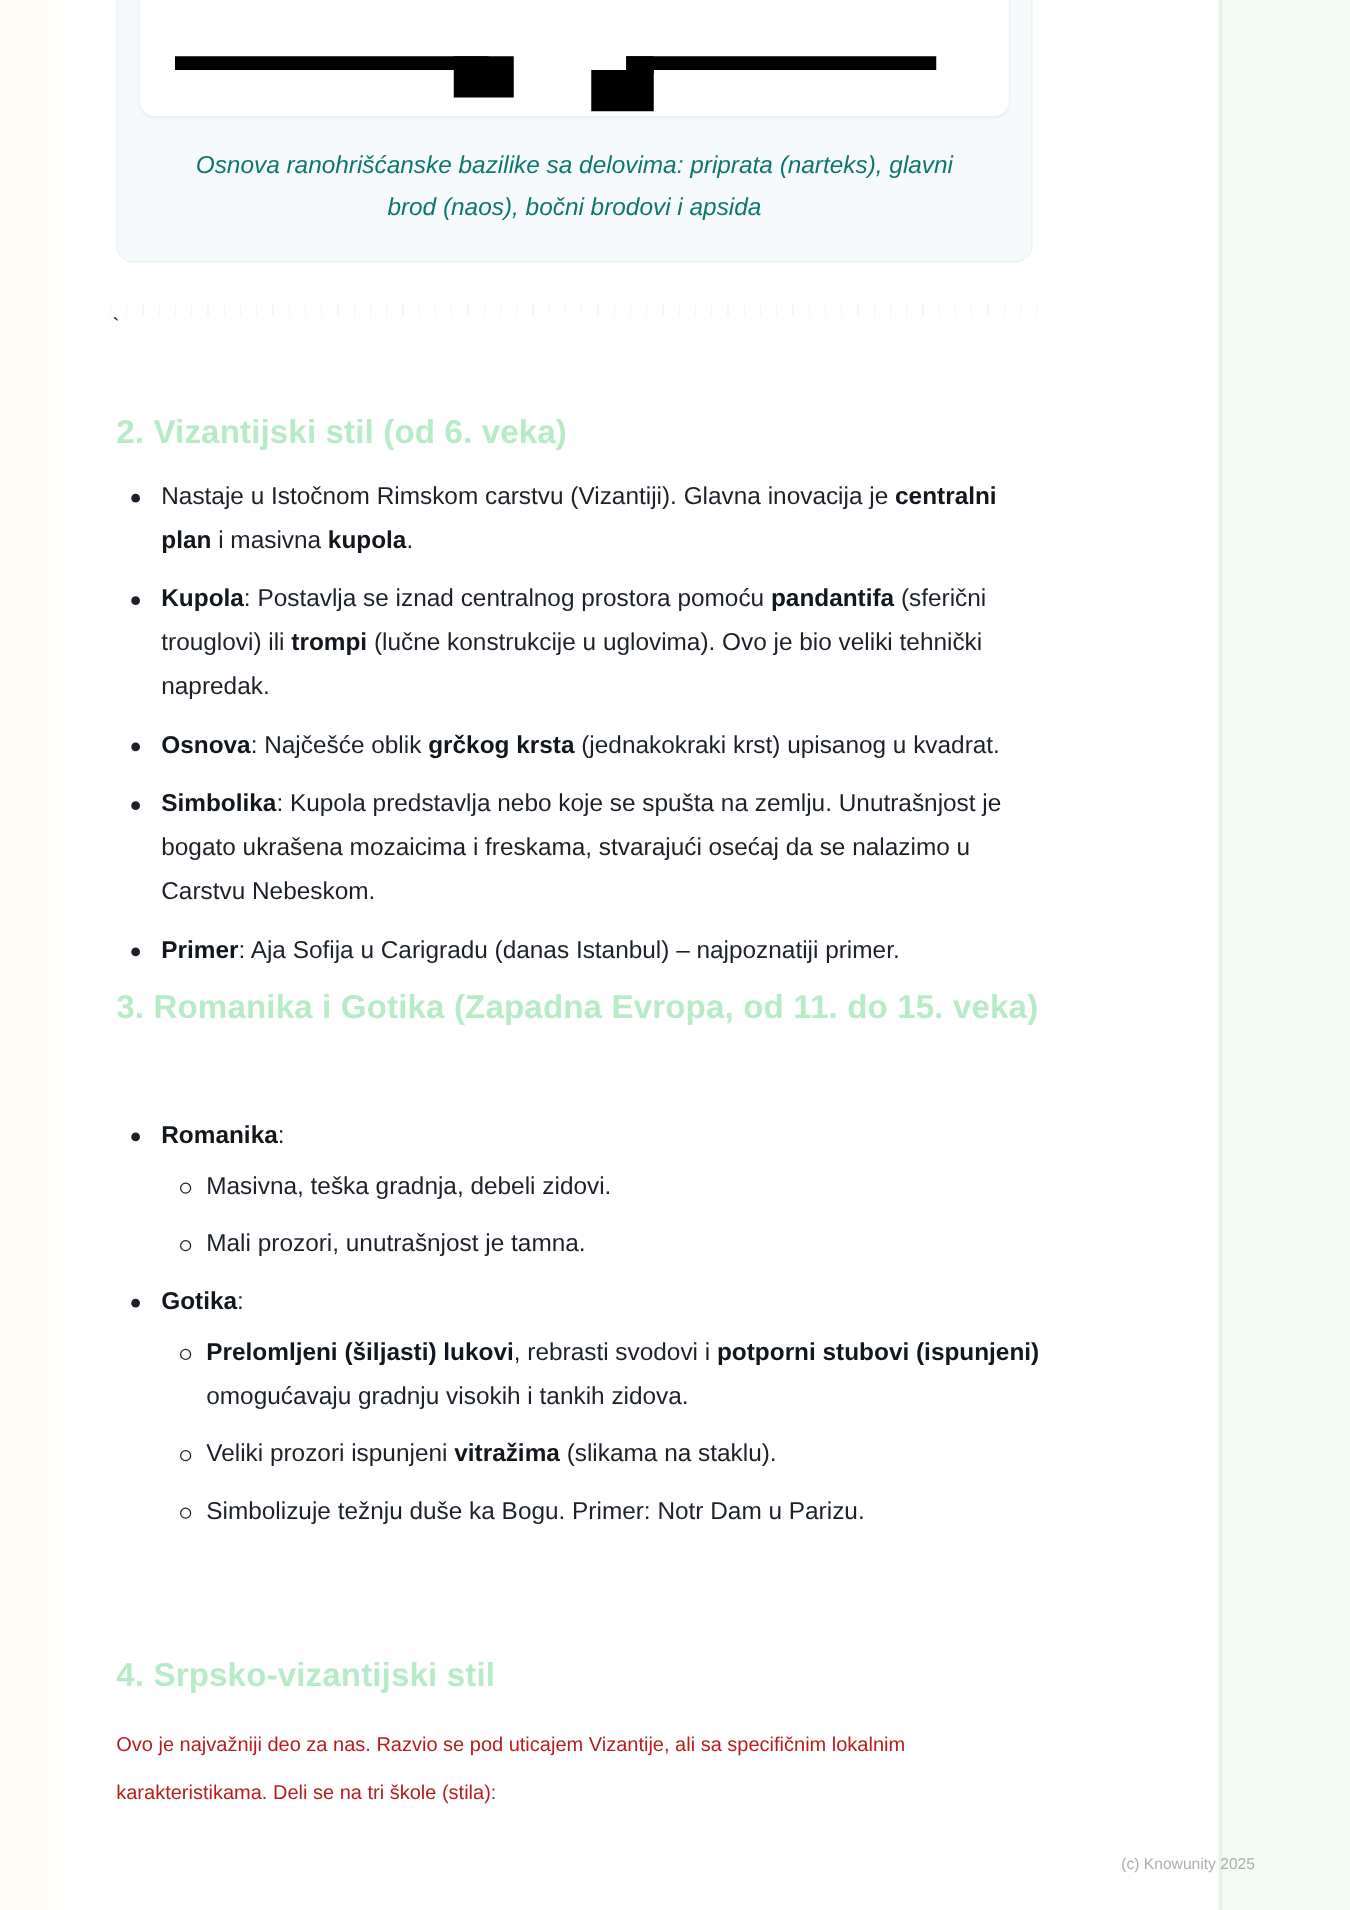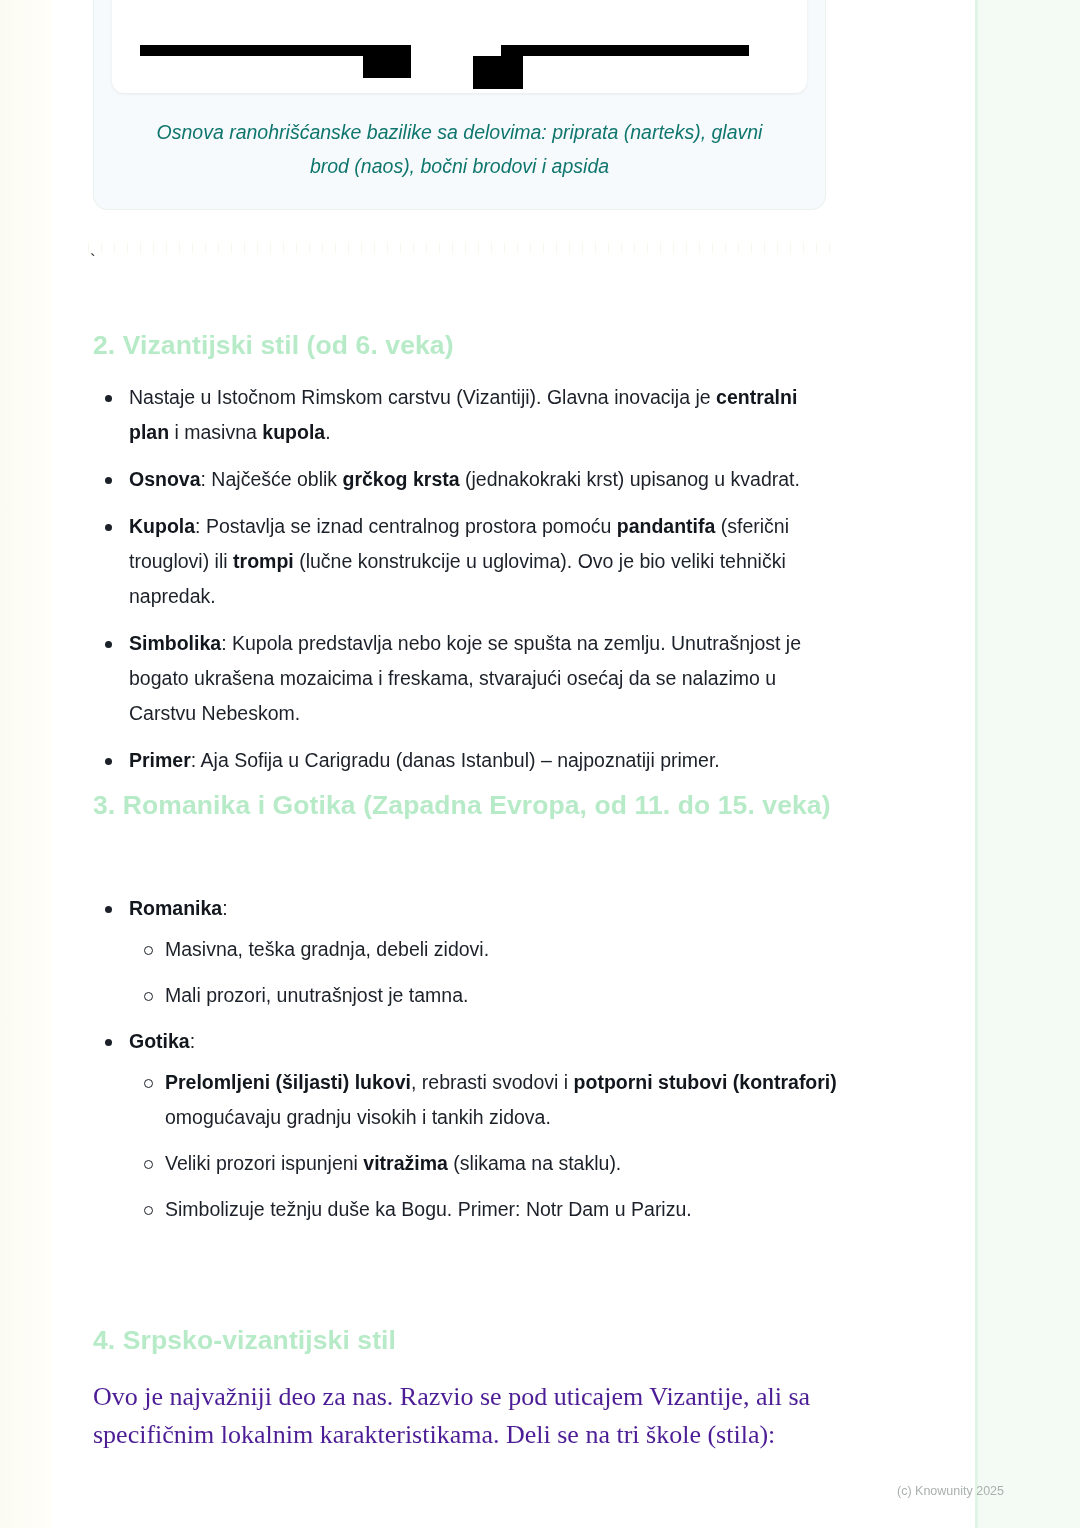--- a/index.html
+++ b/index.html
@@ -173,24 +173,23 @@
     border-radius: 50%;
     border: 1.6px solid #1c2129;
     background: transparent;
   }
   ul.l1 > li.has-sub { margin-bottom: 6px; }
 
   b, strong { font-weight: 700; color: #12161d; }
 
   p.body-text {
     margin: 0;
-    font-size: 26px;
+    font-size: 16px;
     line-height: 38px;
-    color: #4c1d95;
-    font-family: Liberation Serif, serif;
+    color: #b91c1c;
   }
 
   .tick-mark {
     position: absolute;
     left: 90px; top: 252px;
     font-size: 17px;
     color: #2b2b2b;
     line-height: 1;
   }
 
@@ -232,38 +231,38 @@
 
   <div class="dashed-rule"></div>
   <div class="tick-mark">`</div>
 
   <div class="blk" style="left:93px; top:330px; width:740px;">
     <h2 class="section-heading">2. Vizantijski stil (od 6. veka)</h2>
   </div>
   <div class="blk" style="left:93px; top:380px; width:740px;">
     <ul class="l1">
         <li><span><span>Nastaje u Istočnom Rimskom carstvu (Vizantiji). Glavna inovacija je </span><b>centralni plan</b><span> i masivna </span><b>kupola</b><span>.</span></span></li>
+        <li><span><b>Kupola</b><span>: Postavlja se iznad centralnog prostora pomoću </span><b>pandantifa</b><span> (sferični trouglovi) ili </span><b>trompi</b><span> (lučne konstrukcije u uglovima). Ovo je bio veliki tehnički napredak.</span></span></li>
         <li><span><b>Osnova</b><span>: Najčešće oblik </span><b>grčkog krsta</b><span> (jednakokraki krst) upisanog u kvadrat.</span></span></li>
-        <li><span><b>Kupola</b><span>: Postavlja se iznad centralnog prostora pomoću </span><b>pandantifa</b><span> (sferični trouglovi) ili </span><b>trompi</b><span> (lučne konstrukcije u uglovima). Ovo je bio veliki tehnički napredak.</span></span></li>
         <li><span><b>Simbolika</b><span>: Kupola predstavlja nebo koje se spušta na zemlju. Unutrašnjost je bogato ukrašena mozaicima i freskama, stvarajući osećaj da se nalazimo u Carstvu Nebeskom.</span></span></li>
         <li><span><b>Primer</b><span>: Aja Sofija u Carigradu (danas Istanbul) – najpoznatiji primer.</span></span></li>
       </ul>
   </div>
 
   <div class="blk" style="left:93px; top:790px; width:760px;">
     <h2 class="section-heading">3. Romanika i Gotika (Zapadna Evropa, od 11. do 15. veka)</h2>
   </div>
   <div class="blk" style="left:93px; top:843px; width:760px;margin-top:48px;">
     <ul class="l1">
         <li class="has-sub"><span><b>Romanika</b><span>:</span></span><ul class="l2">
             <li><span>Masivna, teška gradnja, debeli zidovi.</span></li>
             <li><span>Mali prozori, unutrašnjost je tamna.</span></li>
           </ul></li>
         <li class="has-sub"><span><b>Gotika</b><span>:</span></span><ul class="l2">
-            <li><b>Prelomljeni (šiljasti) lukovi</b><span>, rebrasti svodovi i </span><b>potporni stubovi (kontrafori)</b><span> omogućavaju gradnju visokih i tankih zidova.</span></li>
+            <li><b>Prelomljeni (šiljasti) lukovi</b><span>, rebrasti svodovi i </span><b>potporni stubovi (ispunjeni)</b><span> omogućavaju gradnju visokih i tankih zidova.</span></li>
             <li><span>Veliki prozori ispunjeni </span><b>vitražima</b><span> (slikama na staklu).</span></li>
             <li><span>Simbolizuje težnju duše ka Bogu. Primer: Notr Dam u Parizu.</span></li>
           </ul></li>
       </ul>
   </div>
 
   <div class="blk" style="left:93px; top:1325px; width:740px;">
     <h2 class="section-heading">4. Srpsko-vizantijski stil</h2>
   </div>
   <div class="blk" style="left:93px; top:1378px; width:745px;">

